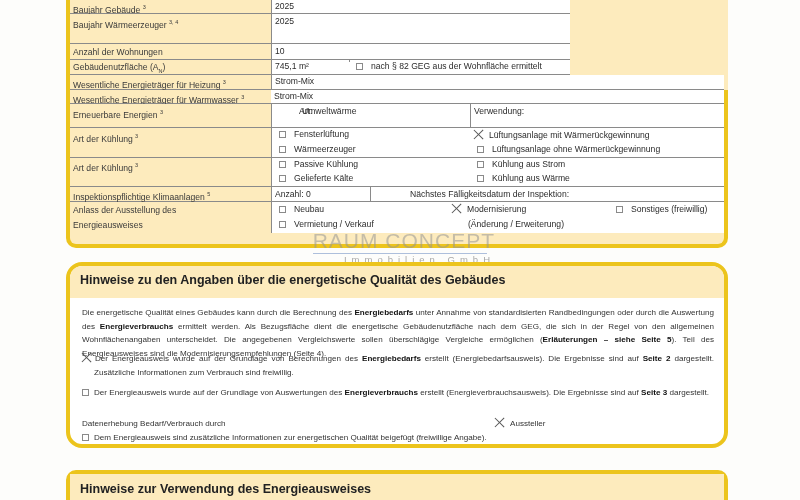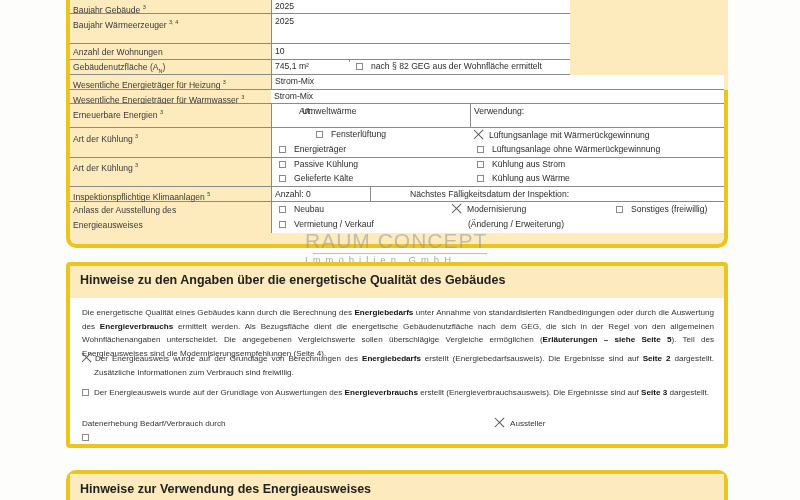--- a/index.html
+++ b/index.html
@@ -21,33 +21,33 @@
   .row .val { position: absolute; left: 201px; top: 0; bottom: 0; right: 0; background: #fff; border-left: 1px solid #8a8a8a; }
   .cb { display: inline-block; width: 7px; height: 7px; border: 1px solid #8a8a8a; margin-right: 8px; vertical-align: -1px; background: #fff; }
   .cbx { display: inline-block; width: 10px; height: 10px; margin-right: 5px; vertical-align: -1px; position: relative; }
   .cbx::before, .cbx::after { content: ""; position: absolute; left: 4px; top: -1px; width: 1.3px; height: 13px; background: #555; }
   .cbx::before { transform: rotate(45deg); }
   .cbx::after { transform: rotate(-45deg); }
   .opt { position: absolute; font-size: 8.6px; white-space: nowrap; }
 
   .box2 {
     position: absolute; left: 66px; top: 262px; width: 662px; height: 186px;
-    border: 4px solid #ecc41c; border-radius: 4px; background: #fff; overflow: hidden;
+    border: 4px solid #ecc41c; border-radius: 16px; background: #fff; overflow: hidden;
   }
   .box-head { background: #fdebbd; height: 32px; padding: 7px 10px; font-weight: bold; font-size: 12.5px; color: #222; }
   .para { position: absolute; left: 12px; right: 10px; font-size: 8.1px; line-height: 13.5px; text-align: justify; color: #333; }
   .para b { color: #111; }
 
   .box3 {
     position: absolute; left: 66px; top: 470px; width: 662px; height: 60px;
     border: 4px solid #ecc41c; border-radius: 10px; background: #fdebbd;
   }
   .box3 .box-head { padding: 8px 10px; }
 
-  .watermark { position: absolute; left: 305px; top: 230px; width: 190px; text-align: left; pointer-events: none; }
+  .watermark { position: absolute; left: 305px; top: 230px; width: 190px; text-align: right; pointer-events: none; }
   .wm-main { font-size: 21px; color: rgba(150,150,150,0.55); letter-spacing: 1px; line-height: 22px; }
   .wm-line { height: 1px; background: rgba(120,150,200,0.6); margin: 1px 8px 0 8px; }
   .wm-sub { font-size: 9.5px; color: rgba(140,140,140,0.75); letter-spacing: 5px; }
 </style>
 </head>
 <body>
 
 <div class="box1">
   <div class="photo-area"></div>
 
@@ -92,23 +92,23 @@
       <span class="opt" style="left:3px;top:2px;margin-left:24px;">Art:</span>
       <span class="opt" style="left:30px;top:2px;">Umweltwärme</span>
       <span style="position:absolute;left:198px;top:0;bottom:0;border-left:1px solid #8a8a8a;"></span>
       <span class="opt" style="left:202px;top:2px;">Verwendung:</span>
     </div>
   </div>
 
   <div class="row" style="top:140px;height:30px;">
     <div class="lbl" style="line-height:12px;padding-top:2px;"><span>Art der Kühlung</span> <sup>3</sup></div>
     <div class="val">
-      <span class="opt" style="left:7px;top:1px;margin-left:37px;"><span class="cb"></span><span>Fensterlüftung</span></span>
+      <span class="opt" style="left:7px;top:1px;"><span class="cb"></span><span>Fensterlüftung</span></span>
       <span class="opt" style="left:202px;top:1px;"><span class="cbx"></span><span>Lüftungsanlage mit Wärmerückgewinnung</span></span>
-      <span class="opt" style="left:7px;top:16px;"><span class="cb"></span><span>Energieträger</span></span>
+      <span class="opt" style="left:7px;top:16px;"><span class="cb"></span><span>Wärmeerzeuger</span></span>
       <span class="opt" style="left:205px;top:16px;"><span class="cb"></span><span>Lüftungsanlage ohne Wärmerückgewinnung</span></span>
     </div>
   </div>
 
   <div class="row" style="top:170px;height:29px;">
     <div class="lbl" style="line-height:12px;padding-top:1px;"><span>Art der Kühlung</span> <sup>3</sup></div>
     <div class="val">
       <span class="opt" style="left:7px;top:1px;"><span class="cb"></span><span>Passive Kühlung</span></span>
       <span class="opt" style="left:205px;top:1px;"><span class="cb"></span><span>Kühlung aus Strom</span></span>
       <span class="opt" style="left:7px;top:15px;"><span class="cb"></span><span>Gelieferte Kälte</span></span>
@@ -161,19 +161,19 @@
     <span class="cb" style="margin-right:5px;"></span><span>Der Energieausweis wurde auf der Grundlage von Auswertungen des </span><b>Energieverbrauchs</b><span> erstellt (Energieverbrauchsausweis). Die Ergebnisse sind auf </span><b>Seite 3</b><span> dargestellt.</span>
   </div>
 
   <div class="para" style="top:151px;">
     <span>Datenerhebung Bedarf/Verbrauch durch</span>
     <span style="position:absolute;left:301px;top:0;margin-top:48px;"><span class="cb"></span><span>Eigentümer</span></span>
     <span style="position:absolute;left:413px;top:0;"><span class="cbx"></span><span>Aussteller</span></span>
   </div>
 
   <div class="para" style="top:165px;">
-    <span class="cb" style="margin-right:5px;"></span>
+    <span class="cb" style="margin-right:5px;"></span><span>Dem Energieausweis sind zusätzliche Informationen zur energetischen Qualität beigefügt (freiwillige Angabe).</span>
   </div>
 </div>
 
 <div class="box3">
   <div class="box-head">Hinweise zur Verwendung des Energieausweises</div>
 </div>
 
 </body></html>

